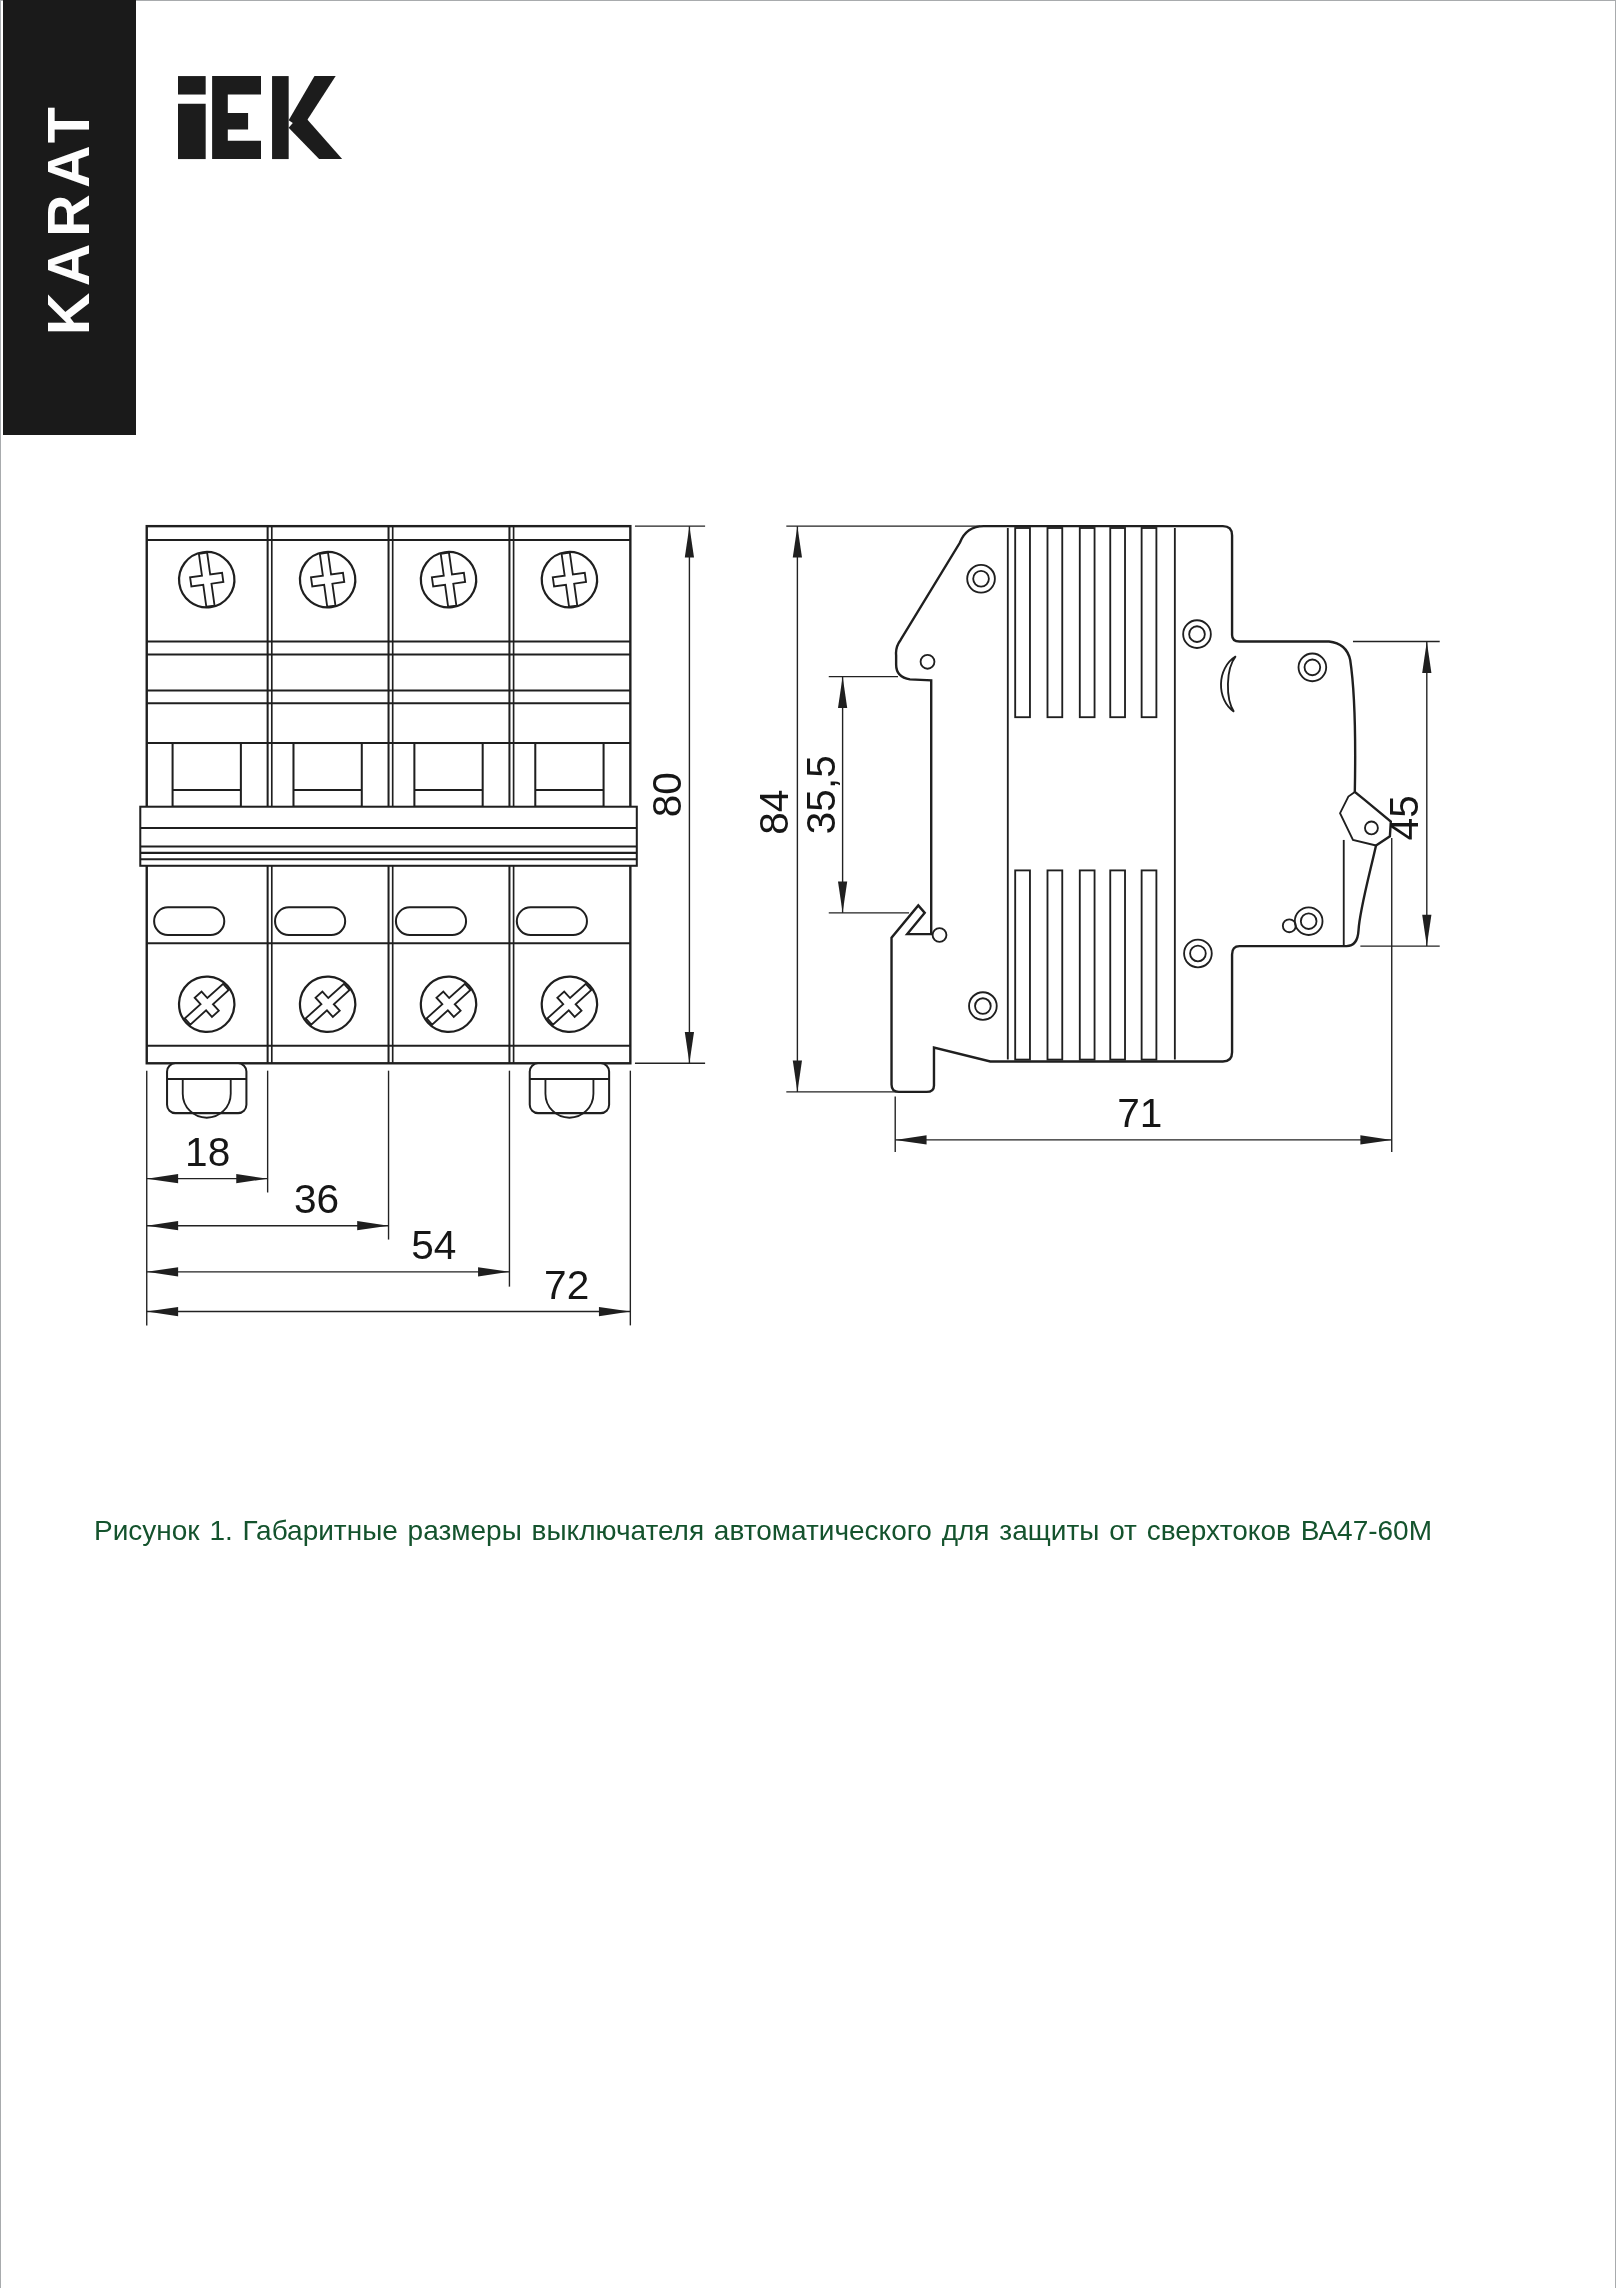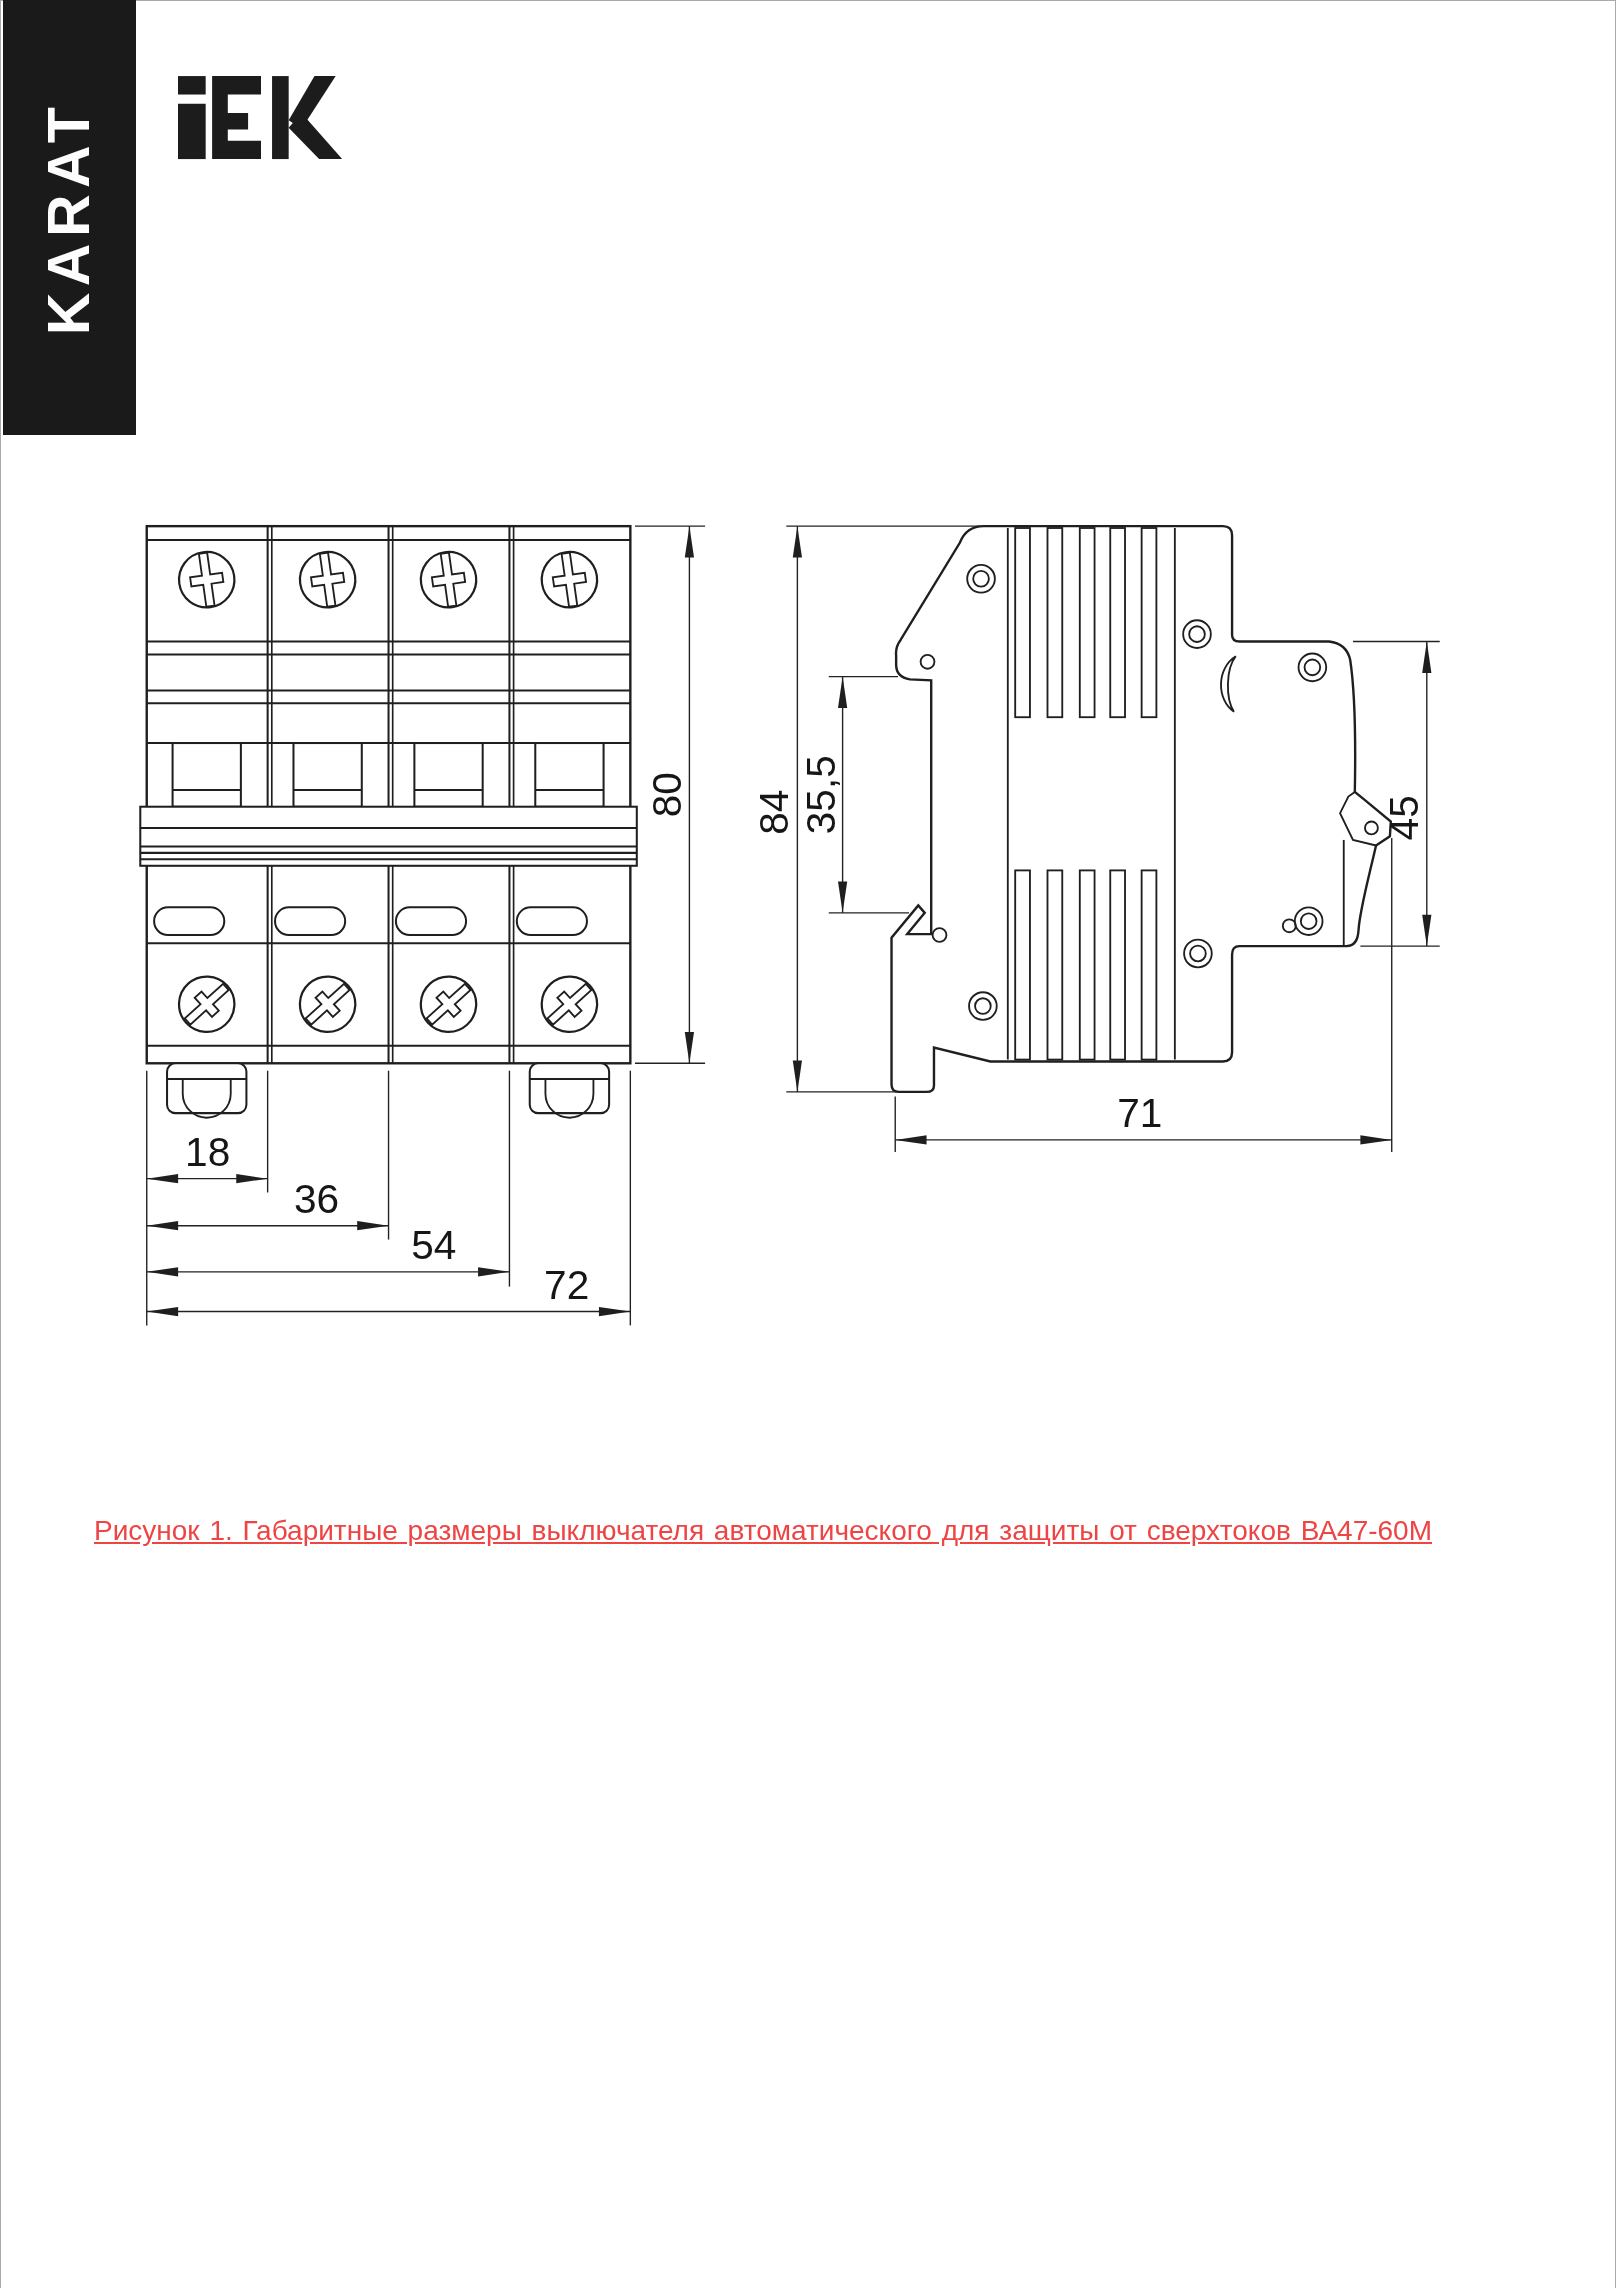--- a/index.html
+++ b/index.html
@@ -25,24 +25,23 @@
     font-size:59px;
     font-weight:700;
     letter-spacing:6.5px;
     transform:rotate(-90deg);
     white-space:nowrap;
   }
   .iek-logo{position:absolute;left:178px;top:76px;}
   .drawing-svg{position:absolute;left:0;top:0;}
   .caption{
     position:absolute;left:94px;top:1515px;width:1338px;
-    font-size:28px;color:#ef4444;
+    font-size:28px;color:#14532d;
     text-align:justify;text-align-last:justify;
     white-space:nowrap;
-    text-decoration:underline;
   }
   text.dim{font-family:"Liberation Sans",sans-serif;font-size:44px;fill:#161616;}
 </style>
 </head>
 <body>
 
 <div class="page">
   <div class="page-edge"></div>
 
   <div class="karat-banner">

